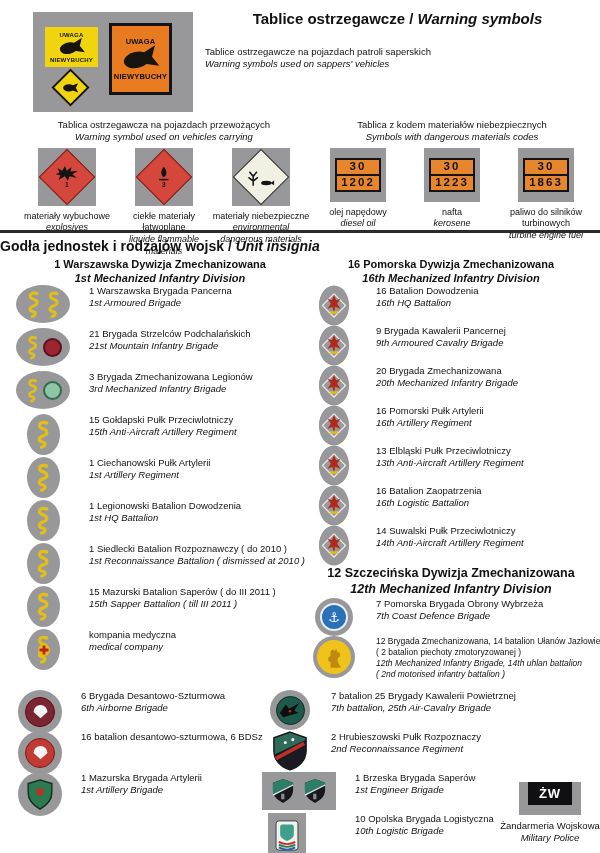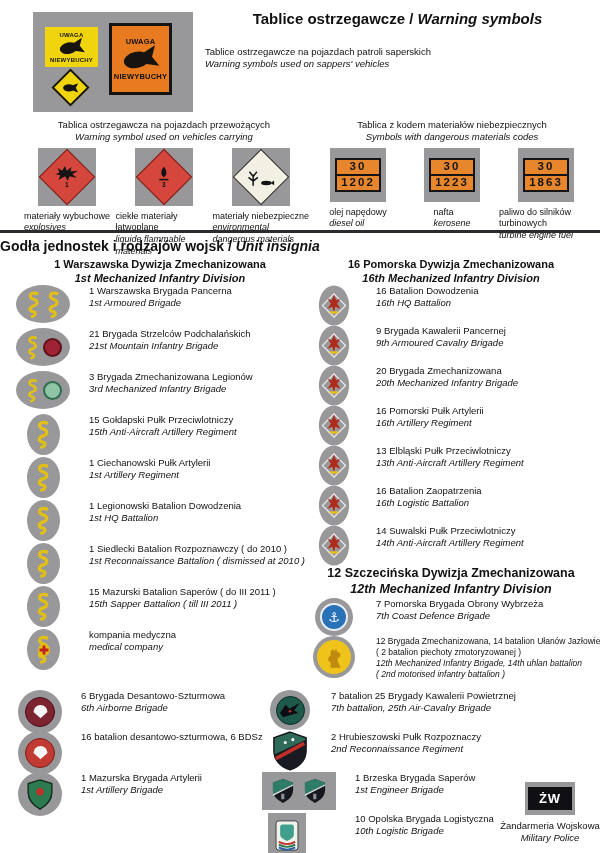--- a/index.html
+++ b/index.html
@@ -36,21 +36,21 @@
   .codes-grp { left:310px; top:119px; width:284px; }
   .cells { display:flex; justify-content:center; margin-top:4px; }
   .cell { display:flex; flex-direction:column; align-items:center; }
   .cell-h { width:97px; } .cell-p { width:94px; }
   .hz-square { width:58px; height:58px; background:#98989a; display:flex; align-items:center; justify-content:center; }
   .hz-diamond { width:40px; height:40px; transform:rotate(45deg); display:flex; align-items:center; justify-content:center; }
   .hz-red   { background:#d5463c; border:1px solid #77231d; }
   .hz-white { background:#f2efe3; border:1.5px solid #232323; }
   .hz-in { transform:rotate(-45deg); display:flex; flex-direction:column; align-items:center; }
   .hz-no { font-size:6.5px; font-weight:bold; line-height:1; margin-top:1px; }
-  .cell-label { margin-top:5px; text-align:left; }
+  .cell-label { margin-top:5px; text-align:center; }
   .cell-label .pl, .cell-label .en { font-size:9px; }
   .plate-sq { width:56px; height:54px; background:#98989a; display:flex; align-items:center; justify-content:center; }
   .plate { width:46px; height:34px; background:#e8862d; border:2px solid #141414; display:flex; flex-direction:column; }
   .plate-row { flex:1; display:flex; align-items:center; justify-content:center;
                font-weight:bold; font-size:11.5px; letter-spacing:2px; line-height:1; color:#141414; }
   .plate-row.top { border-bottom:2px solid #141414; }
 
   .divider { left:0; top:230px; width:600px; height:3px; background:#2b2b2f; }
 
   
@@ -93,21 +93,21 @@
   .rin-anchor  { width:28px; height:28px; background:#2a72b8; border:2px solid #e8eef5; }
   .rin-yellow  { width:34px; height:34px; background:#efc31a; }
   .rin-teal    { width:29px; height:29px; background:#1d5a4c; border:1px solid #0c2d25; }
   .anchor-glyph { font-family:"DejaVu Sans",sans-serif; font-size:13px; color:#fff; line-height:1; }
 
   .gray-rect { background:#98989a; display:flex; align-items:center; justify-content:center; }
   .sap-box { width:74px; height:38px; gap:10px; }
   .log-box { width:38px; height:44px; }
 
   .zw-blk { left:498px; top:782px; width:104px; text-align:center; }
-  .zw-box { width:50px; height:33px; background:#98989a; margin:0 auto; display:flex; align-items:center; justify-content:center; }
+  .zw-box { width:62px; height:33px; background:#98989a; margin:0 auto; display:flex; align-items:flex-start; justify-content:center; }
   .zw-in  { width:44px; height:23px; background:#101014; color:#fff; display:flex; align-items:center; justify-content:center;
             font-weight:bold; font-size:13px; letter-spacing:1px; }
   .zw-lab { margin-top:5px; }
 </style>
 </head>
 <body>
 
 <svg width="0" height="0" style="position:absolute" aria-hidden="true">
   <defs>
     <g id="mermaid">

